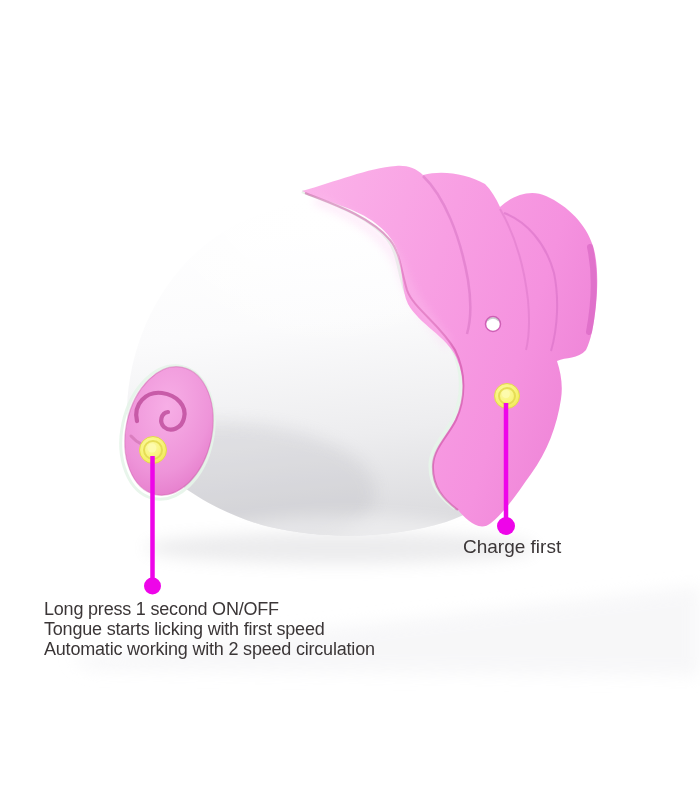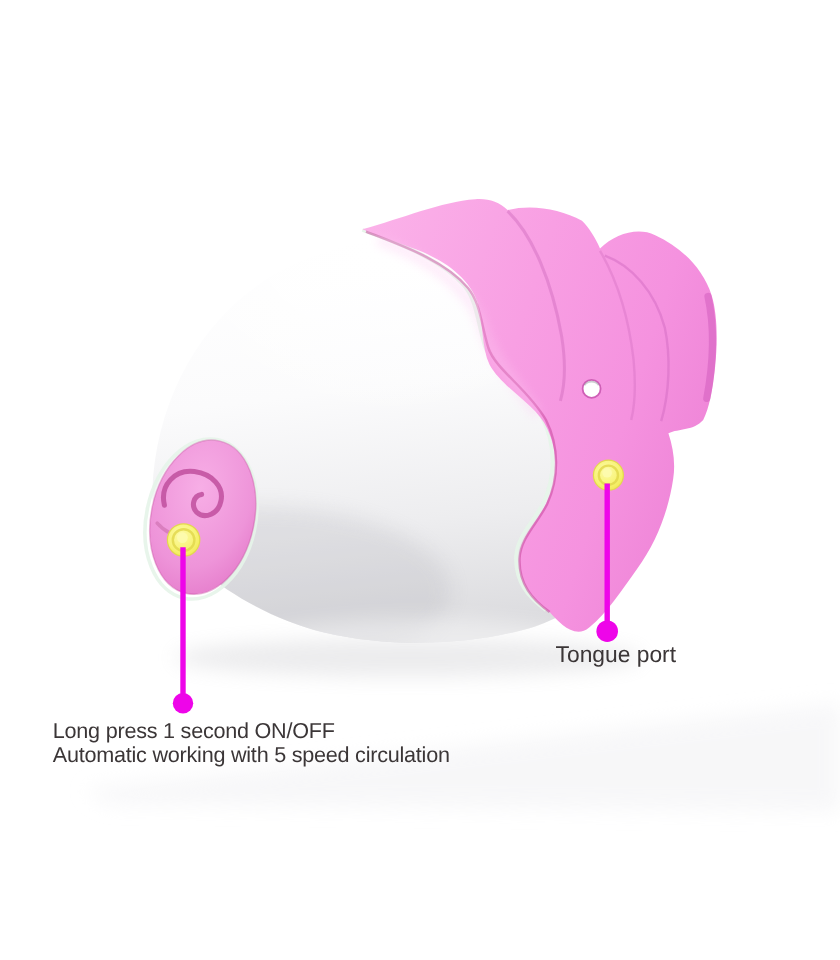--- a/index.html
+++ b/index.html
@@ -130,20 +130,21 @@
     <line x1="152.5" y1="456" x2="152.5" y2="584" stroke-width="4.5" stroke="#ee05e9"></line>
     <circle cx="152.5" cy="586" r="8.5" fill="#ee05e9"></circle>
   </g>
 
   <g>
     <line x1="506" y1="403" x2="506" y2="524" stroke-width="4.5" stroke="#ee05e9"></line>
     <circle cx="506" cy="526" r="9" fill="#ee05e9"></circle>
   </g>
 </svg>
 
-  <div class="label charge-label">Tongue port</div>
+  <div class="label charge-label">Charge first</div>
 
   <div class="label instructions">
     <div>Long press 1 second ON/OFF</div>
-    <div>Automatic working with 5 speed circulation</div>
+    <div>Tongue starts licking with first speed</div>
+    <div>Automatic working with 2 speed circulation</div>
   </div>
 
 </div>
 
 </body></html>

